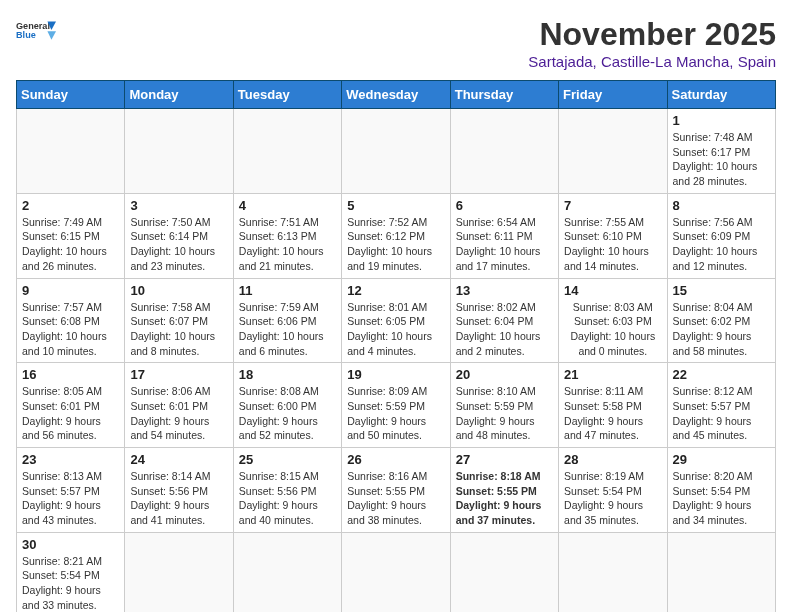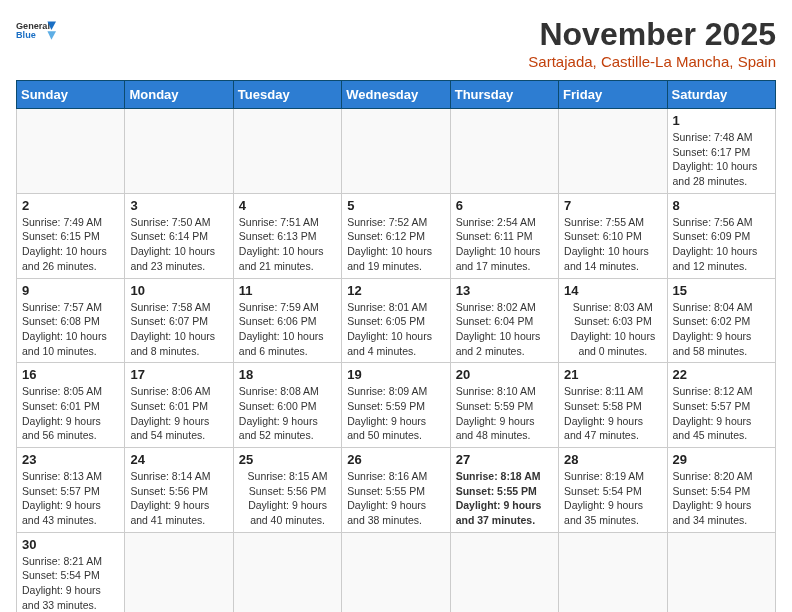--- a/index.html
+++ b/index.html
@@ -29,21 +29,21 @@
     .title-area {
       text-align: right;
     }
     .month-title {
       font-size: 32px;
       font-weight: bold;
       color: #333;
     }
     .location-subtitle {
       font-size: 15px;
-      color: #c2410c;
+      color: #4c1d95;
       text-align: right;
     }
     .calendar-table {
       width: 100%;
       border-collapse: collapse;
       table-layout: fixed;
     }
     .calendar-table thead th {
       background-color: #2d7dd2;
       color: #fff;
@@ -150,21 +150,21 @@
         </td>
         <td>
           <div class="day-number">5</div>
           <div class="day-info" style="white-space: pre-line;">Sunrise: 7:52 AM
 Sunset: 6:12 PM
 Daylight: 10 hours
 and 19 minutes.</div>
         </td>
         <td>
           <div class="day-number">6</div>
-          <div class="day-info" style="white-space: pre-line;">Sunrise: 2:54 AM
+          <div class="day-info" style="white-space: pre-line;">Sunrise: 6:54 AM
 Sunset: 6:11 PM
 Daylight: 10 hours
 and 17 minutes.</div>
         </td>
         <td>
           <div class="day-number">7</div>
           <div class="day-info" style="white-space: pre-line;">Sunrise: 7:55 AM
 Sunset: 6:10 PM
 Daylight: 10 hours
 and 14 minutes.</div>
@@ -289,21 +289,21 @@
         </td>
         <td>
           <div class="day-number">24</div>
           <div class="day-info" style="white-space: pre-line;">Sunrise: 8:14 AM
 Sunset: 5:56 PM
 Daylight: 9 hours
 and 41 minutes.</div>
         </td>
         <td>
           <div class="day-number">25</div>
-          <div class="day-info" style="white-space: pre-line; text-align: center;">Sunrise: 8:15 AM
+          <div class="day-info" style="white-space: pre-line;">Sunrise: 8:15 AM
 Sunset: 5:56 PM
 Daylight: 9 hours
 and 40 minutes.</div>
         </td>
         <td>
           <div class="day-number">26</div>
           <div class="day-info" style="white-space: pre-line;">Sunrise: 8:16 AM
 Sunset: 5:55 PM
 Daylight: 9 hours
 and 38 minutes.</div>

